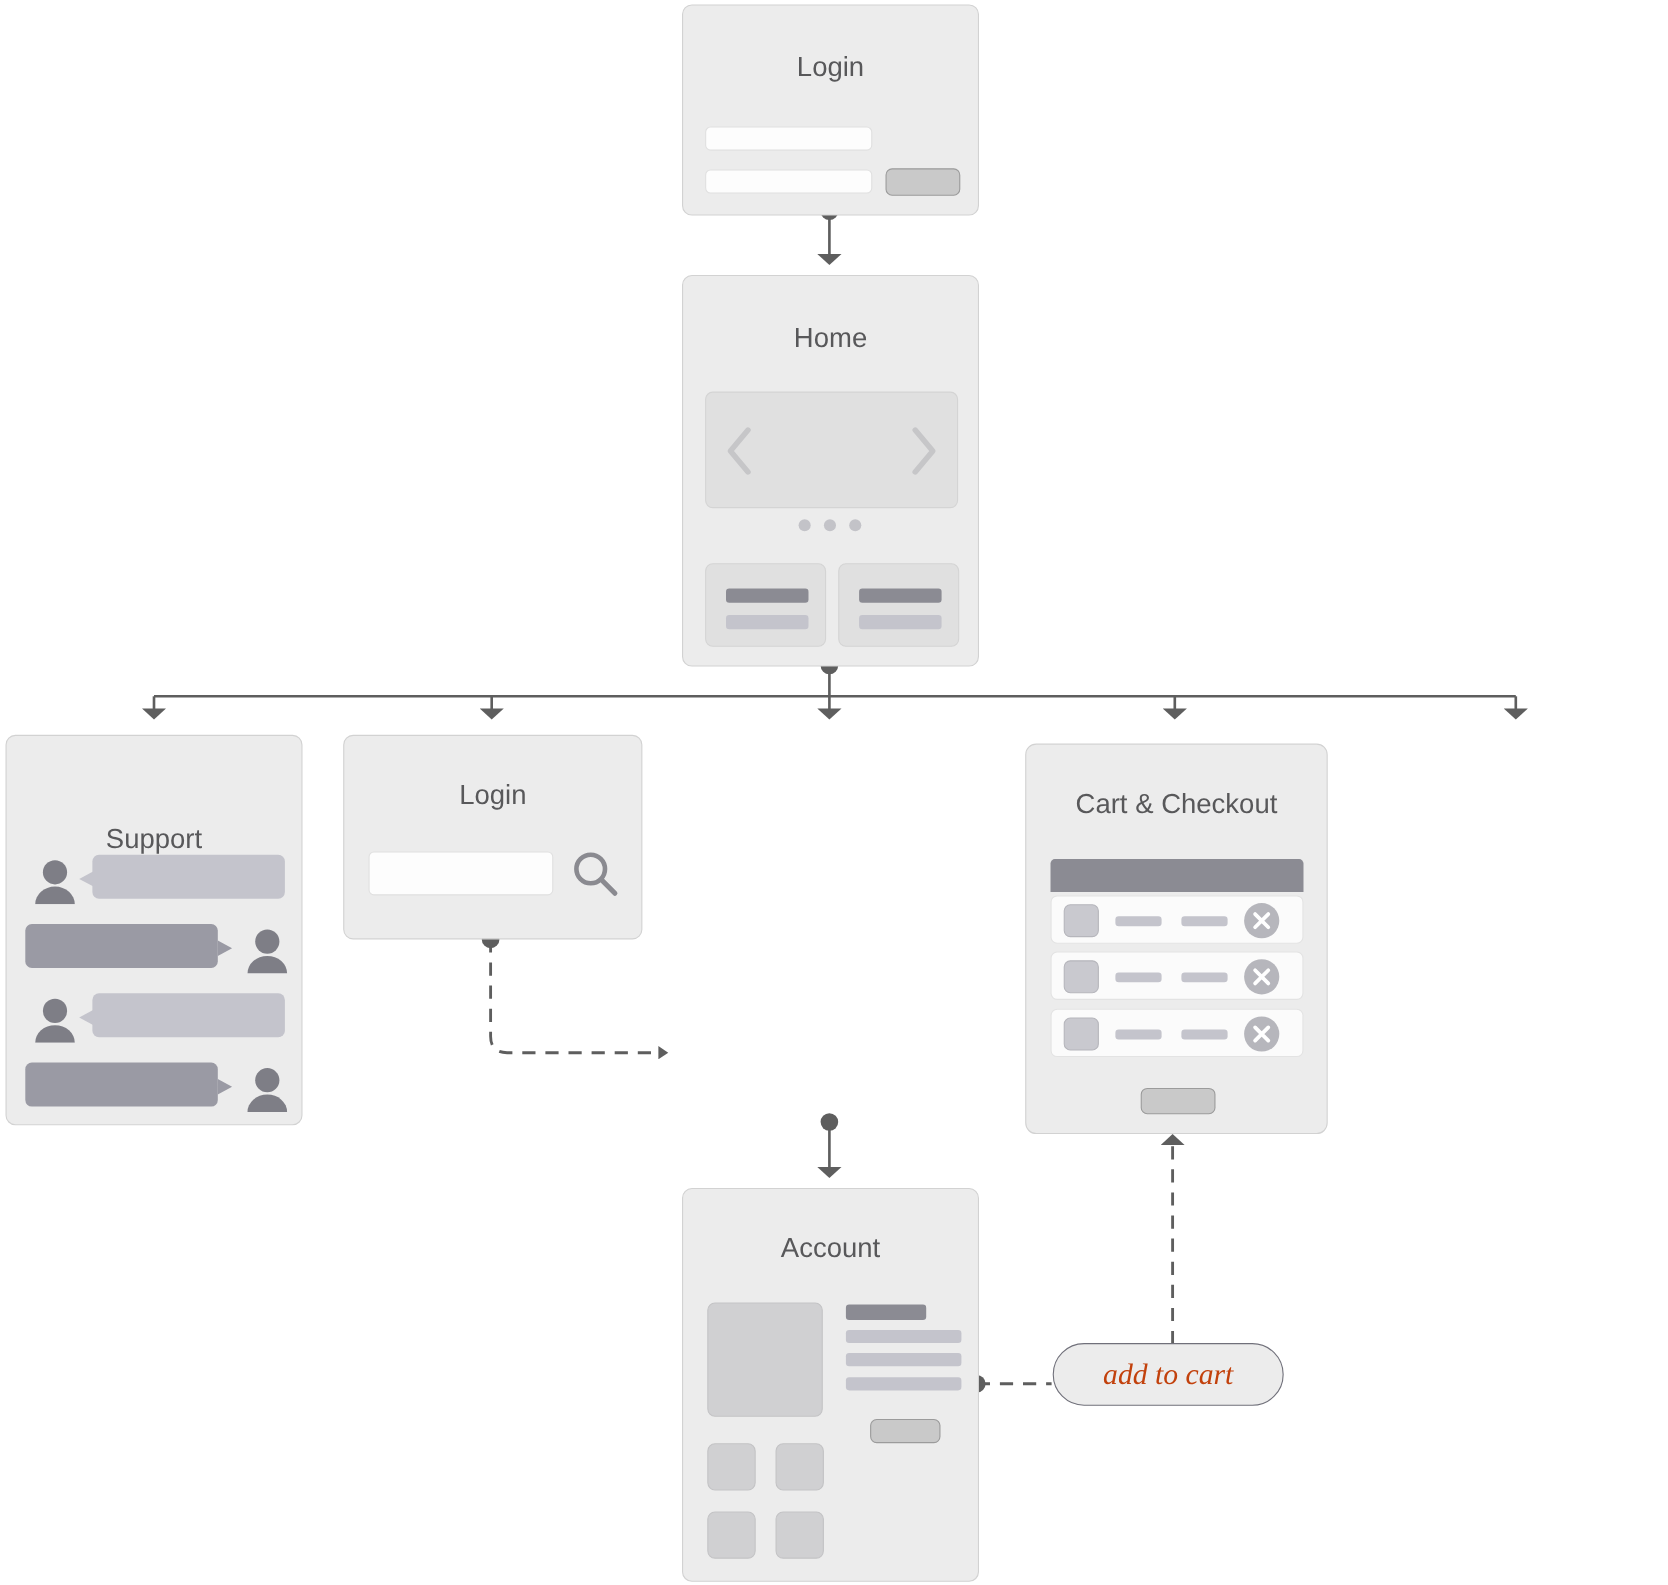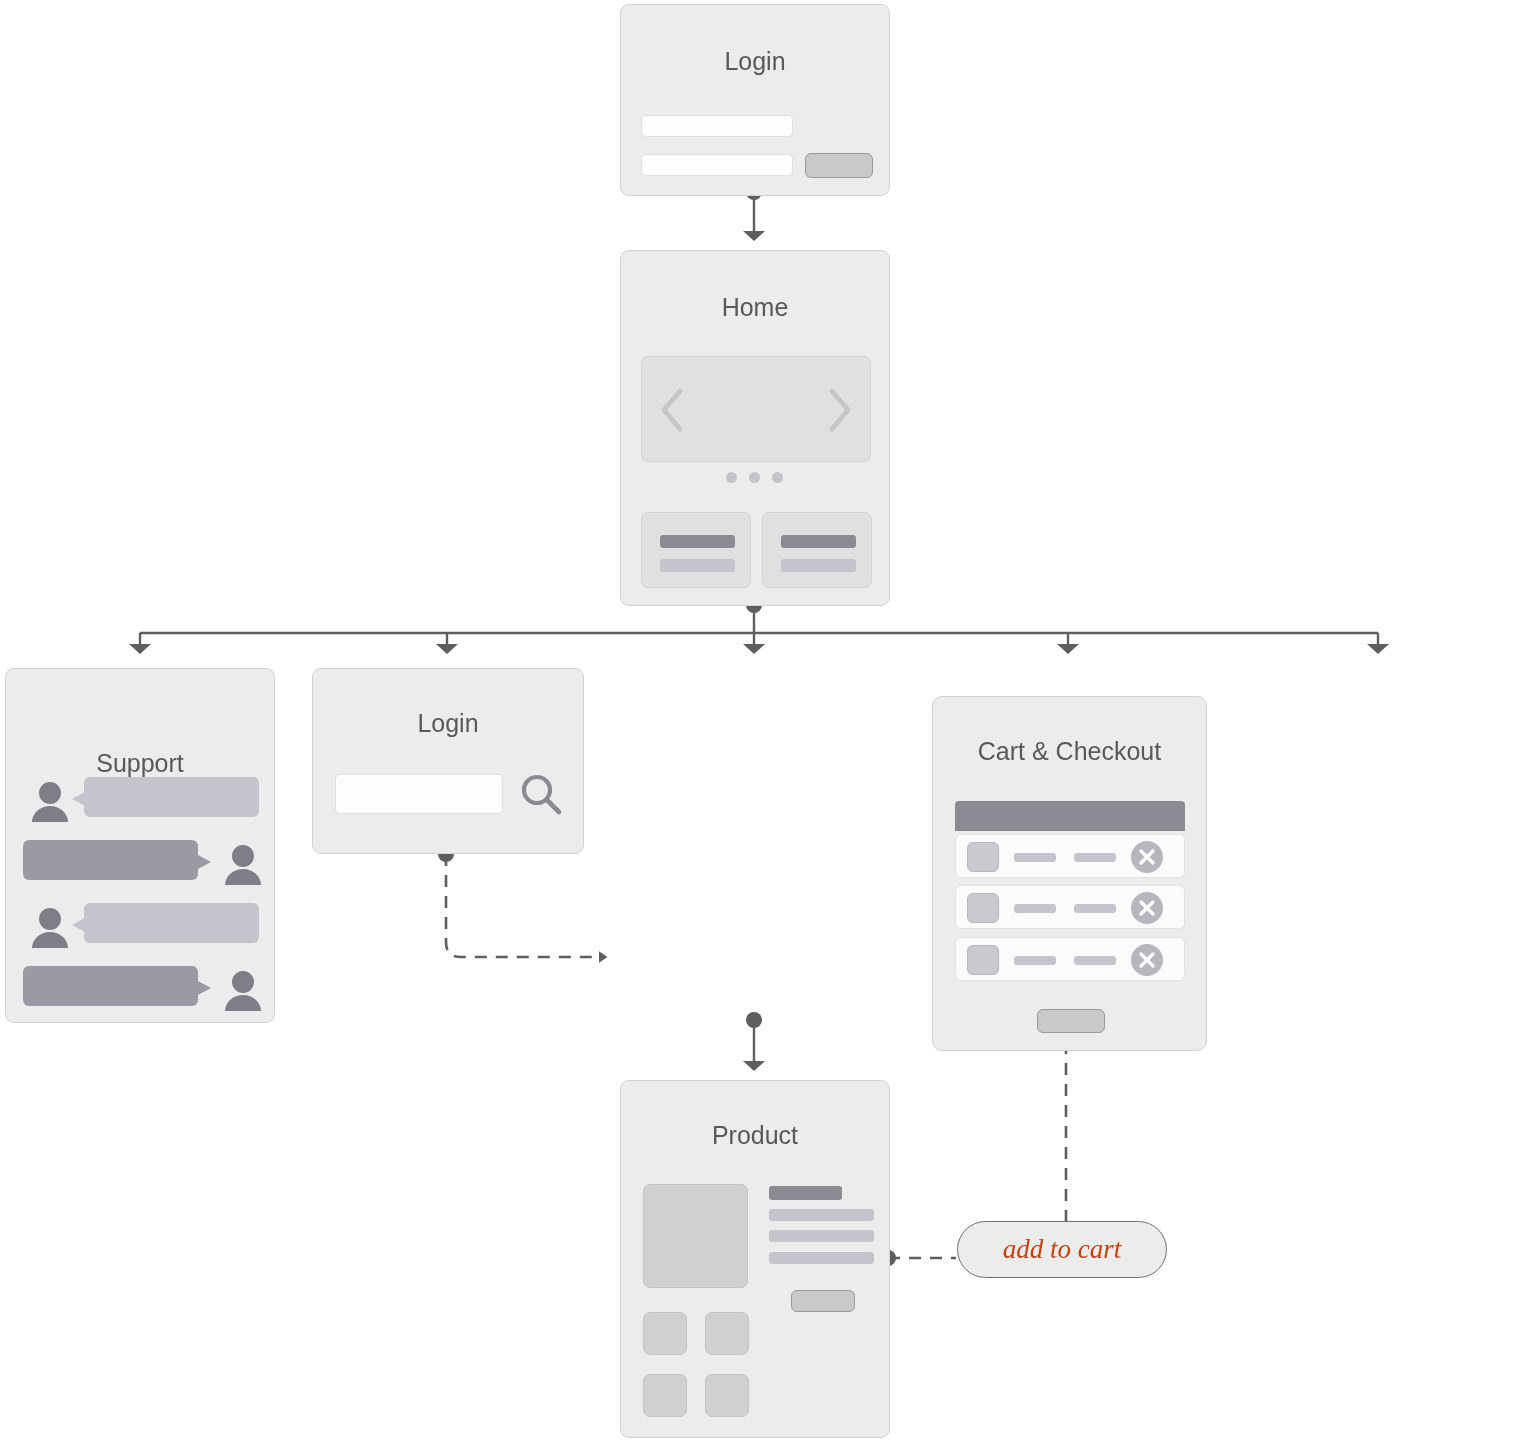--- a/index.html
+++ b/index.html
@@ -248,21 +248,21 @@
   <div class="card" style="left:312px; top:668px; width:272px; height:186px;">
     <div class="card-title" style="top:40px;">Login</div>
     <input class="box ph-input" style="left: 22px; top: 105px; width: 168px; height: 40px; outline: none;" placeholder="">
     <svg width="46" height="46" viewBox="0 0 46 46" style="position:absolute; left:205px; top:103px;">
       <circle cx="19" cy="18" r="13" fill="none" stroke="#8a8a90" stroke-width="4.2"></circle>
       <line x1="29" y1="28" x2="41" y2="40" stroke="#8a8a90" stroke-width="4.6" stroke-linecap="round"></line>
     </svg>
   </div>
 
 
-  <div class="card" style="left:932px; top:696px; width:275px; height:355px;border-radius:10px;">
+  <div class="card" style="left:932px; top:676px; width:275px; height:355px;border-radius:10px;">
     <div class="card-title" style="top:40px;">Cart &amp; Checkout</div>
 
     <div class="cart-head" style="left:22px; top:104px; width:230px; height:30px;"></div>
 
     <div class="cart-row" style="left:22px; top:137px; width:230px; height:44px;">
       <div class="cart-thumb" style="left:11px; top:7px; width:32px; height:30px;"></div>
       <div class="box bar-light" style="left:58px; top:18px; width:42px; height:9px;"></div>
       <div class="box bar-light" style="left:118px; top:18px; width:42px; height:9px;"></div>
       <div class="x-btn" style="left:175px; top:6px; width:32px; height:32px;">
         <svg width="32" height="32" viewBox="0 0 32 32">
@@ -291,21 +291,21 @@
             <path d="M10,10 L22,22 M22,10 L10,22" stroke="#ffffff" stroke-width="3.4" stroke-linecap="round"></path>
           </svg>
       </div>
     </div>
 
     <div class="box ph-btn" style="left:104px; top:312px; width:68px; height:24px;"></div>
   </div>
 
 
   <div class="card" style="left:620px; top:1080px; width:270px; height:358px;">
-    <div class="card-title" style="top:40px;">Product</div>
+    <div class="card-title" style="top:40px;">Account</div>
 
     <div class="box ph-tile" style="left:22px; top:103px; width:105px; height:104px;"></div>
 
     <div class="box bar-dark" style="left:148px; top:105px; width:73px; height:14px;"></div>
     <div class="box bar-light" style="left:148px; top:128px; width:105px; height:12px;"></div>
     <div class="box bar-light" style="left:148px; top:149px; width:105px; height:12px;"></div>
     <div class="box bar-light" style="left:148px; top:171px; width:105px; height:12px;"></div>
 
     <div class="box ph-btn" style="left:170px; top:209px; width:64px; height:22px;"></div>
 

